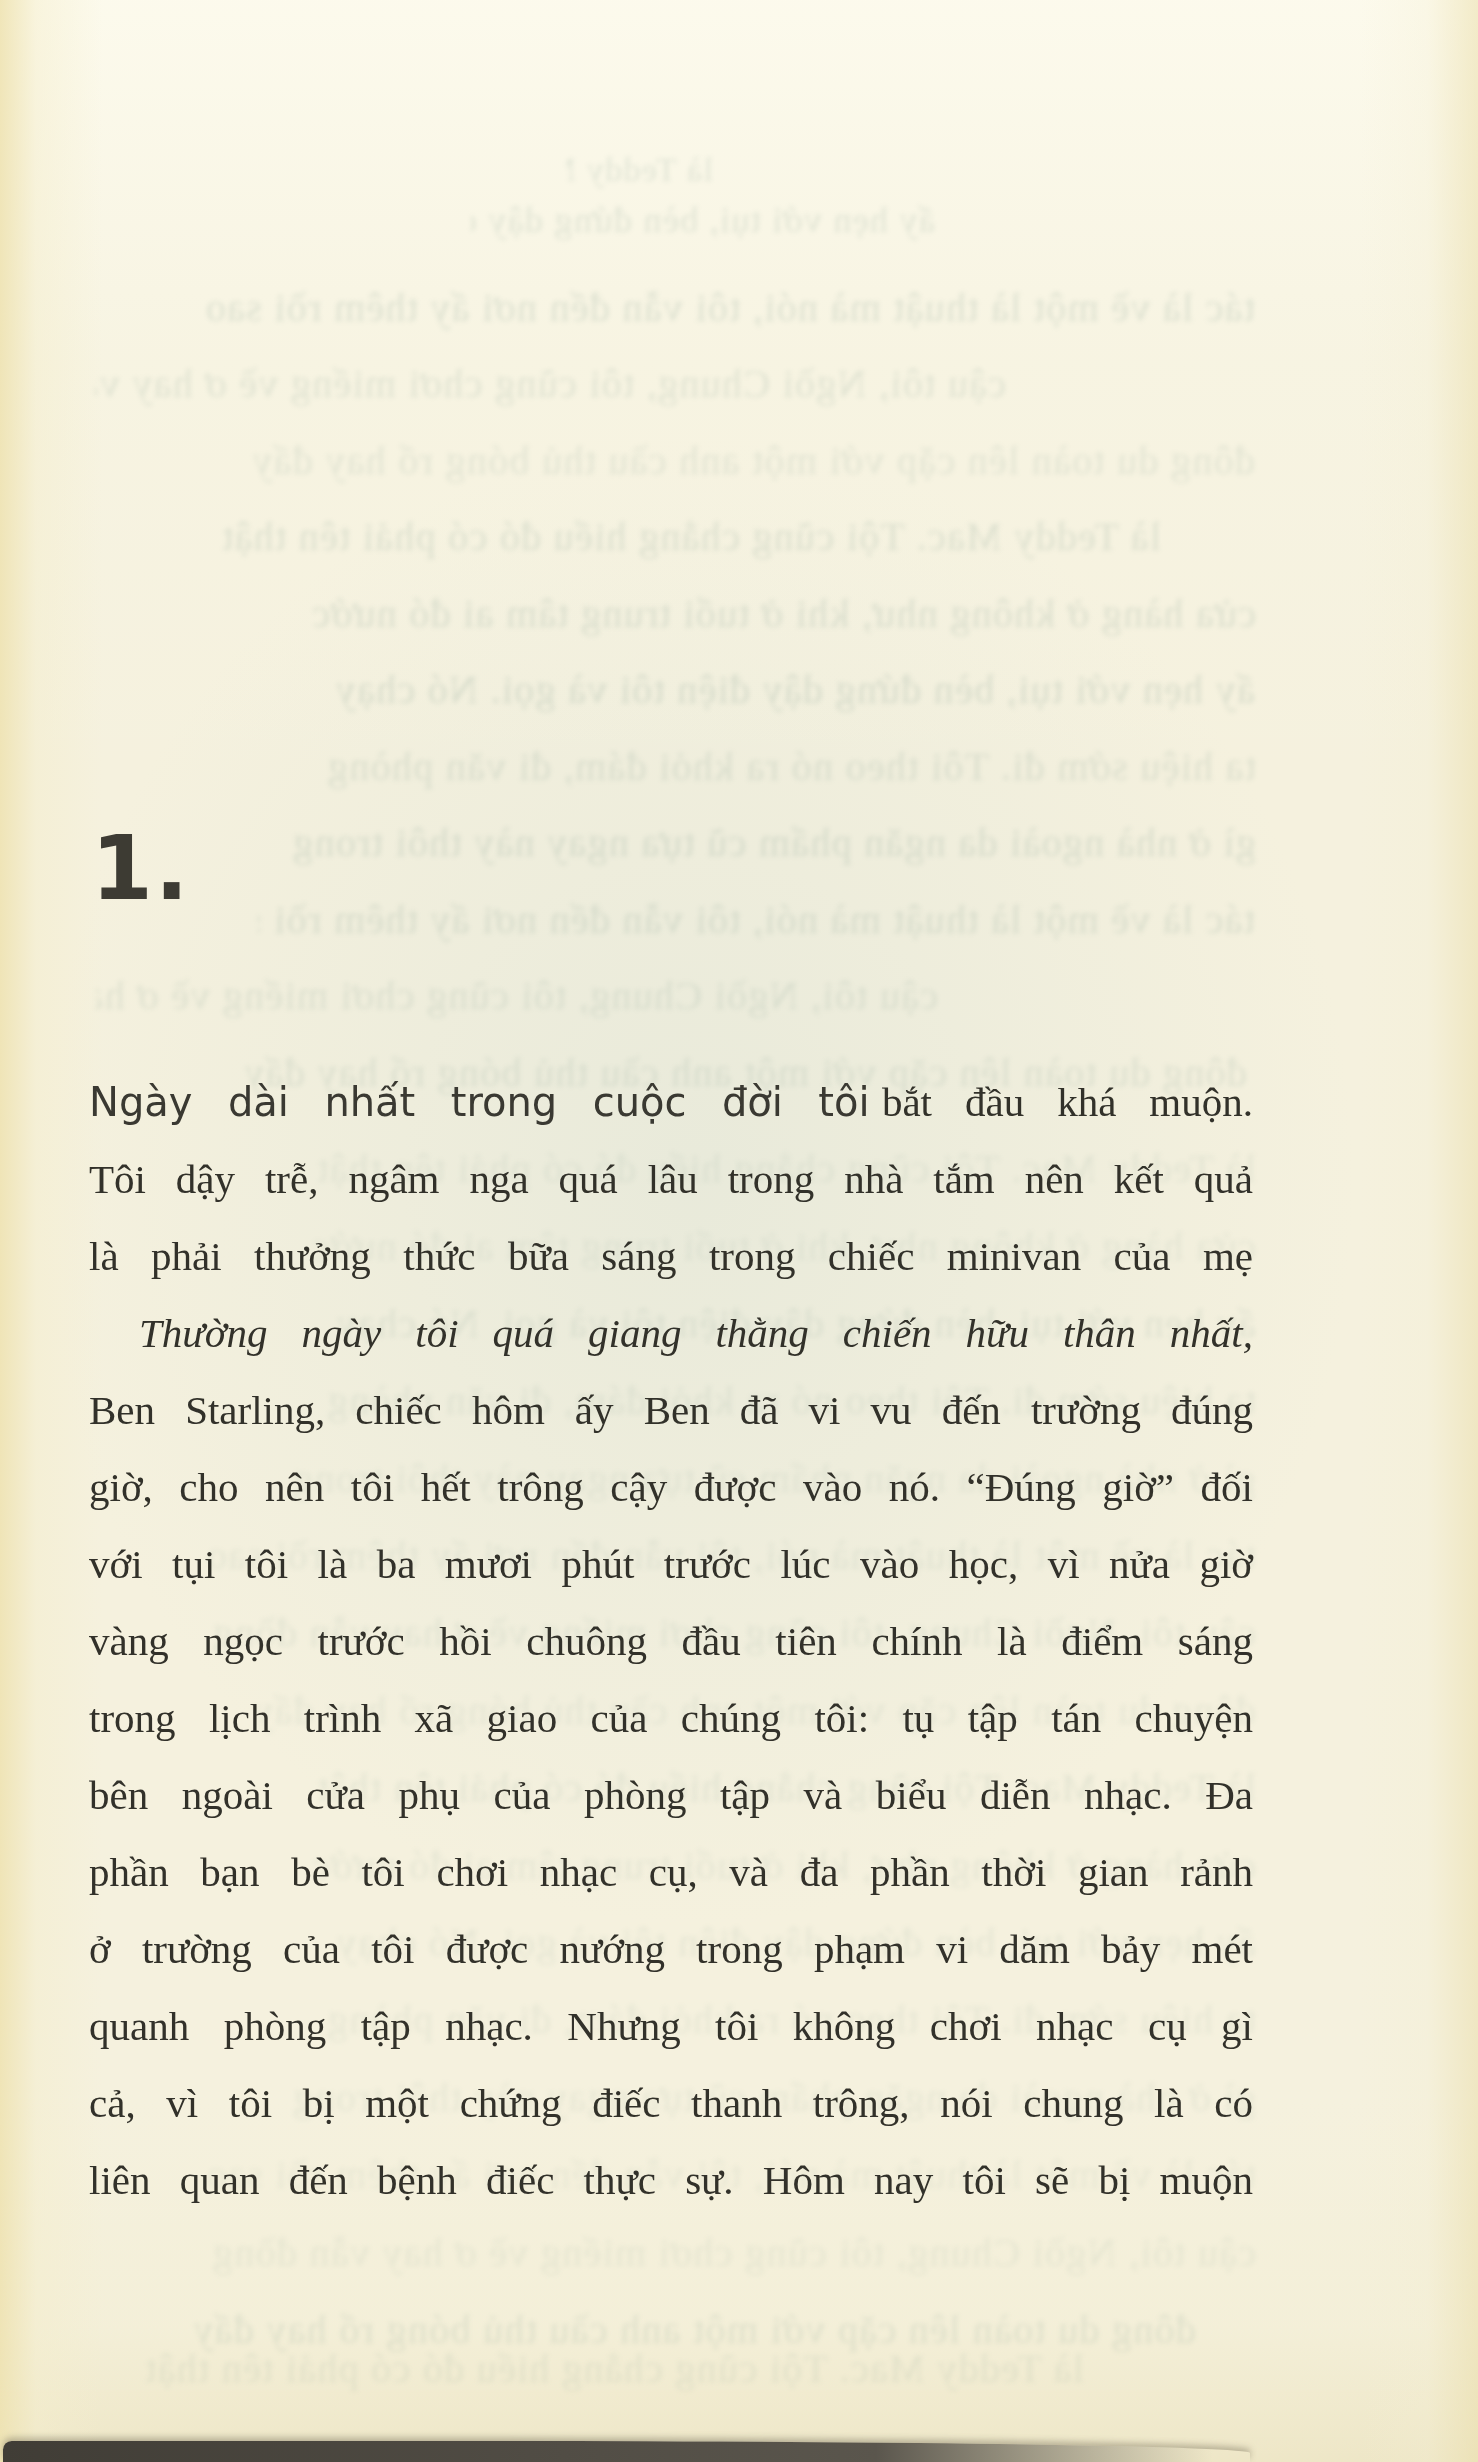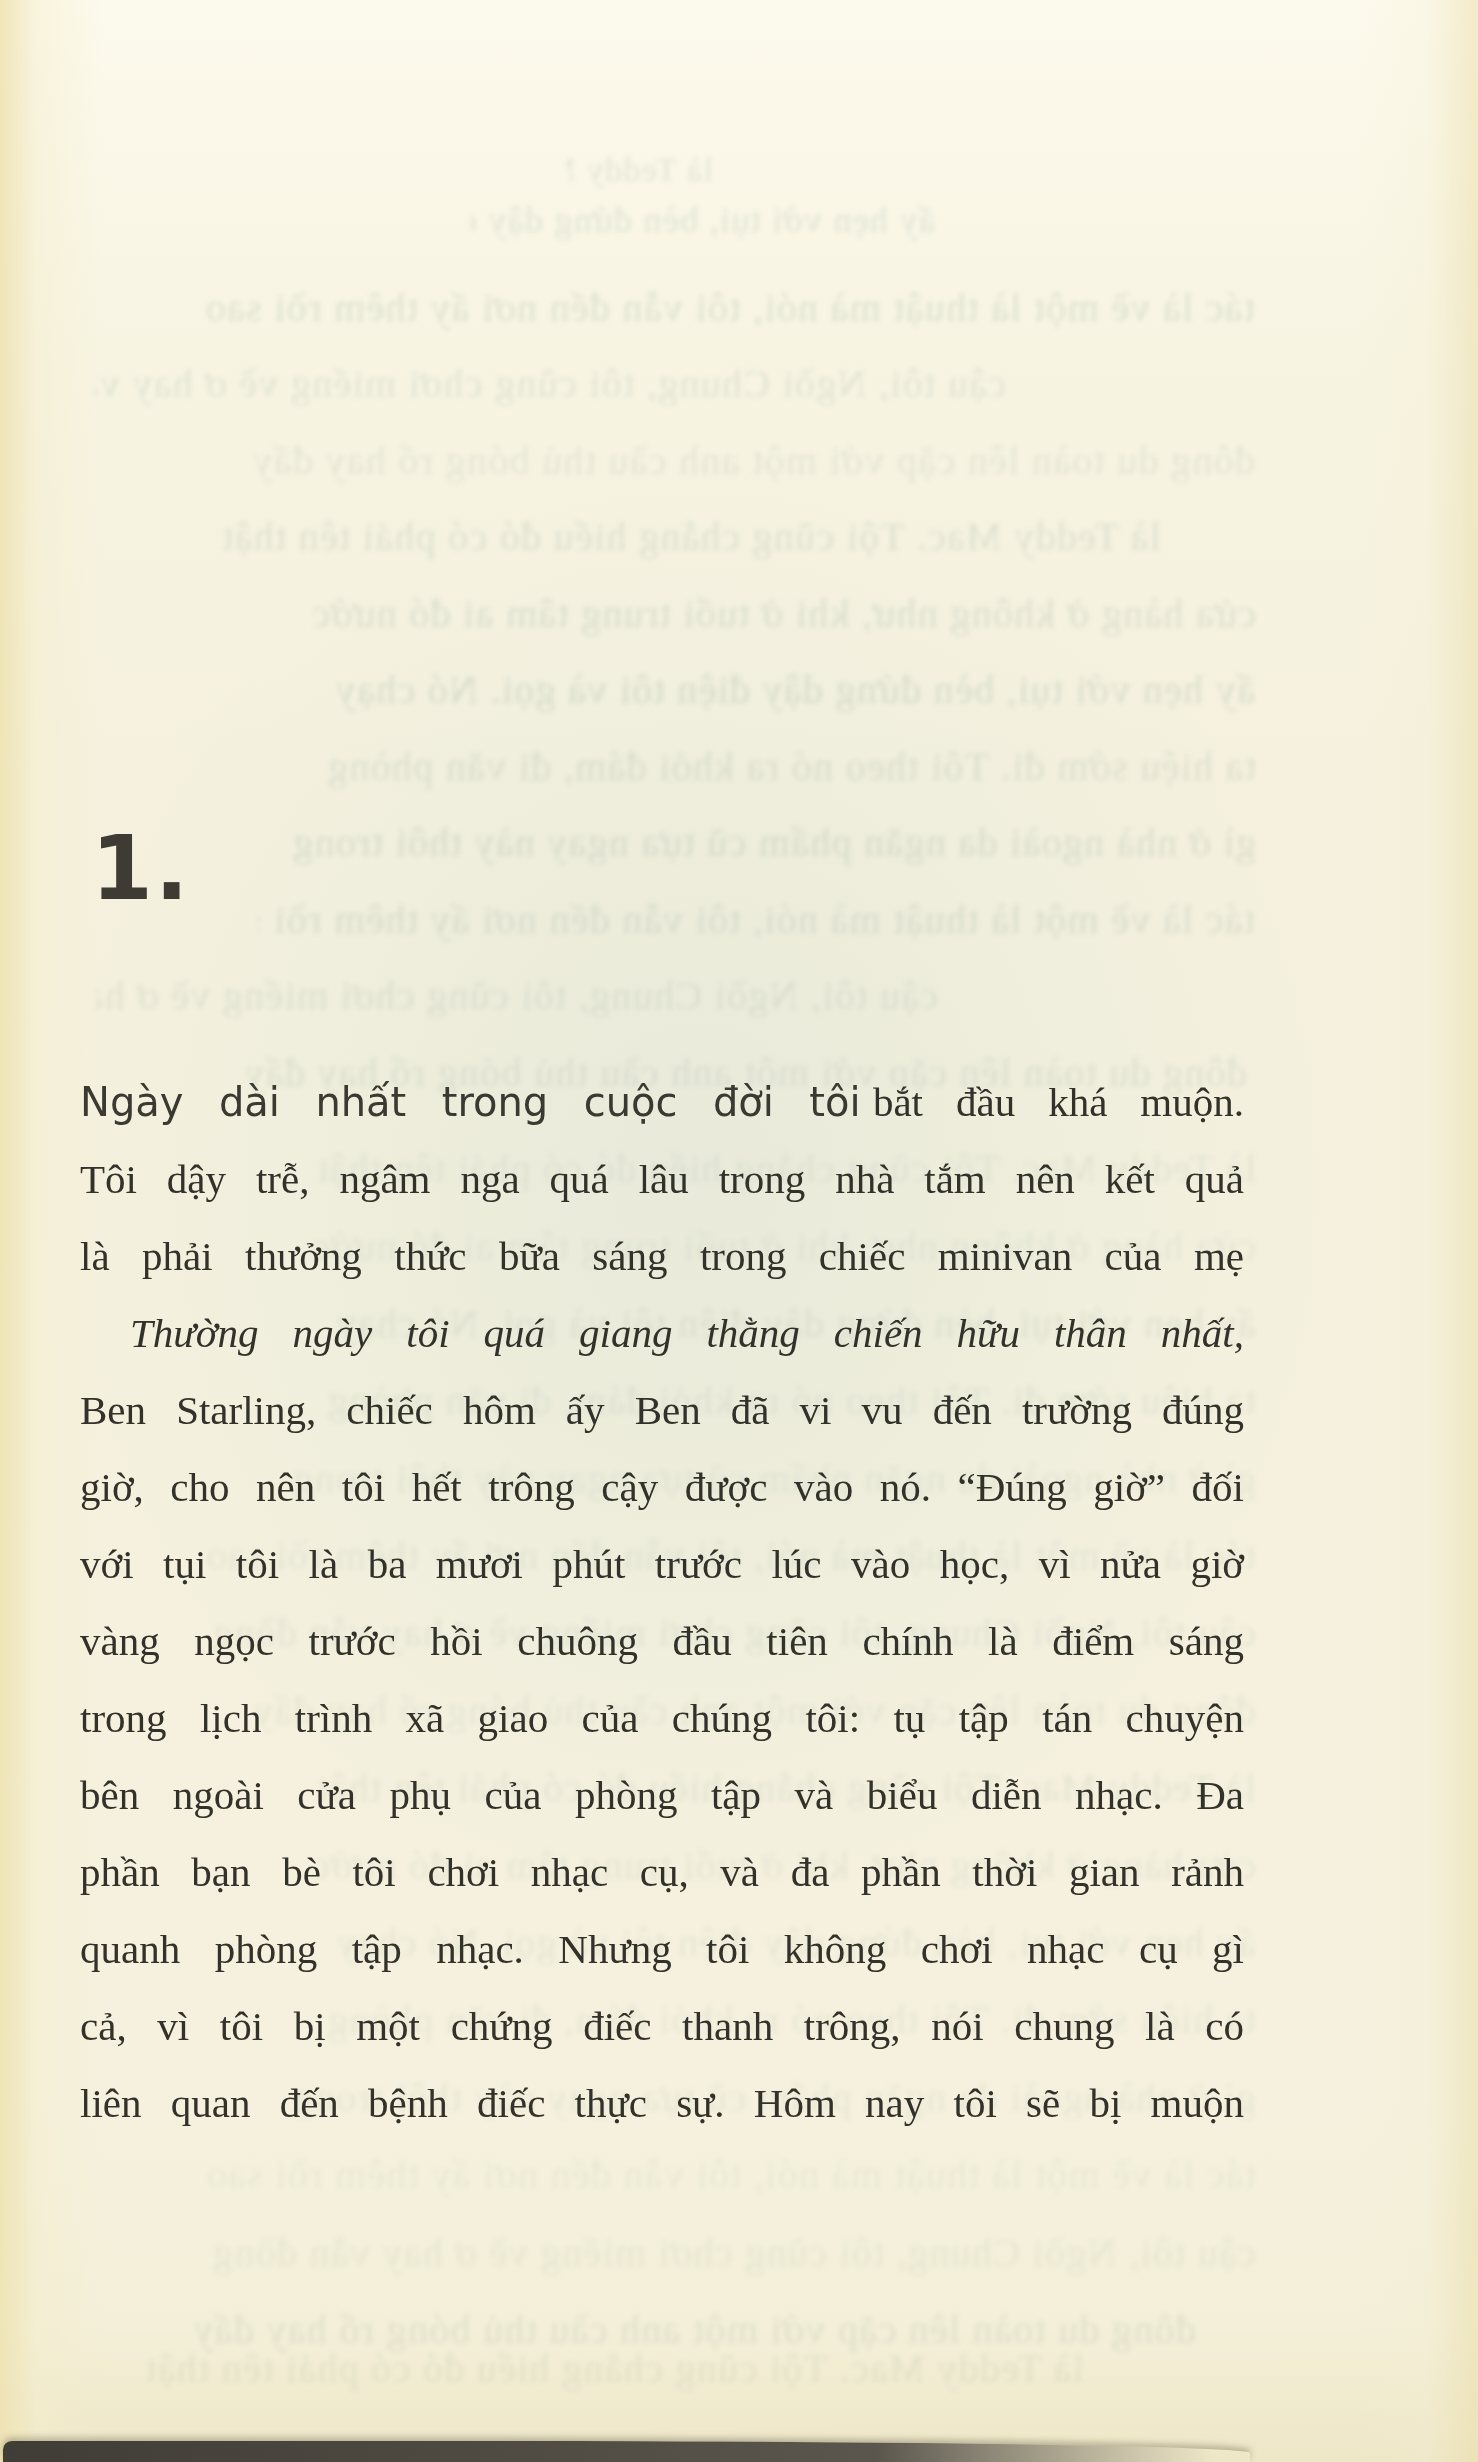--- a/index.html
+++ b/index.html
@@ -36,21 +36,21 @@
     font-weight:700;
     font-size:89px;
     line-height:89px;
     color:#3d3b33;
     letter-spacing:1.7px;
     filter:blur(0.3px);
   }
   
   .text-block{
     position:absolute;
-    left:80px;top:1064px;
+    left:89px;top:1064px;
     width:1164px;
     color:#32312a;
     filter:blur(0.3px);
   }
   .bline{
     height:77px;
     line-height:77px;
     font-size:41px;
     text-align:justify;
     text-align-last:justify;
@@ -122,20 +122,21 @@
     <div class="bline">Tôi dậy trễ, ngâm nga quá lâu trong nhà tắm nên kết quả</div>
     <div class="bline">là phải thưởng thức bữa sáng trong chiếc minivan của mẹ</div>
     <div class="bline indent">Thường ngày tôi quá giang thằng chiến hữu thân nhất,</div>
     <div class="bline">Ben Starling, chiếc hôm ấy Ben đã vi vu đến trường đúng</div>
     <div class="bline">giờ, cho nên tôi hết trông cậy được vào nó. “Đúng giờ” đối</div>
     <div class="bline">với tụi tôi là ba mươi phút trước lúc vào học, vì nửa giờ</div>
     <div class="bline">vàng ngọc trước hồi chuông đầu tiên chính là điểm sáng</div>
     <div class="bline">trong lịch trình xã giao của chúng tôi: tụ tập tán chuyện</div>
     <div class="bline">bên ngoài cửa phụ của phòng tập và biểu diễn nhạc. Đa</div>
     <div class="bline">phần bạn bè tôi chơi nhạc cụ, và đa phần thời gian rảnh</div>
+    <div class="bline">ở trường của tôi được nướng trong phạm vi dăm bảy mét</div>
     <div class="bline">quanh phòng tập nhạc. Nhưng tôi không chơi nhạc cụ gì</div>
     <div class="bline">cả, vì tôi bị một chứng điếc thanh trông, nói chung là có</div>
     <div class="bline">liên quan đến bệnh điếc thực sự. Hôm nay tôi sẽ bị muộn</div>
   </div>
 
   <div class="photo-edge"></div>
 </div>
 
 
 </body></html>

